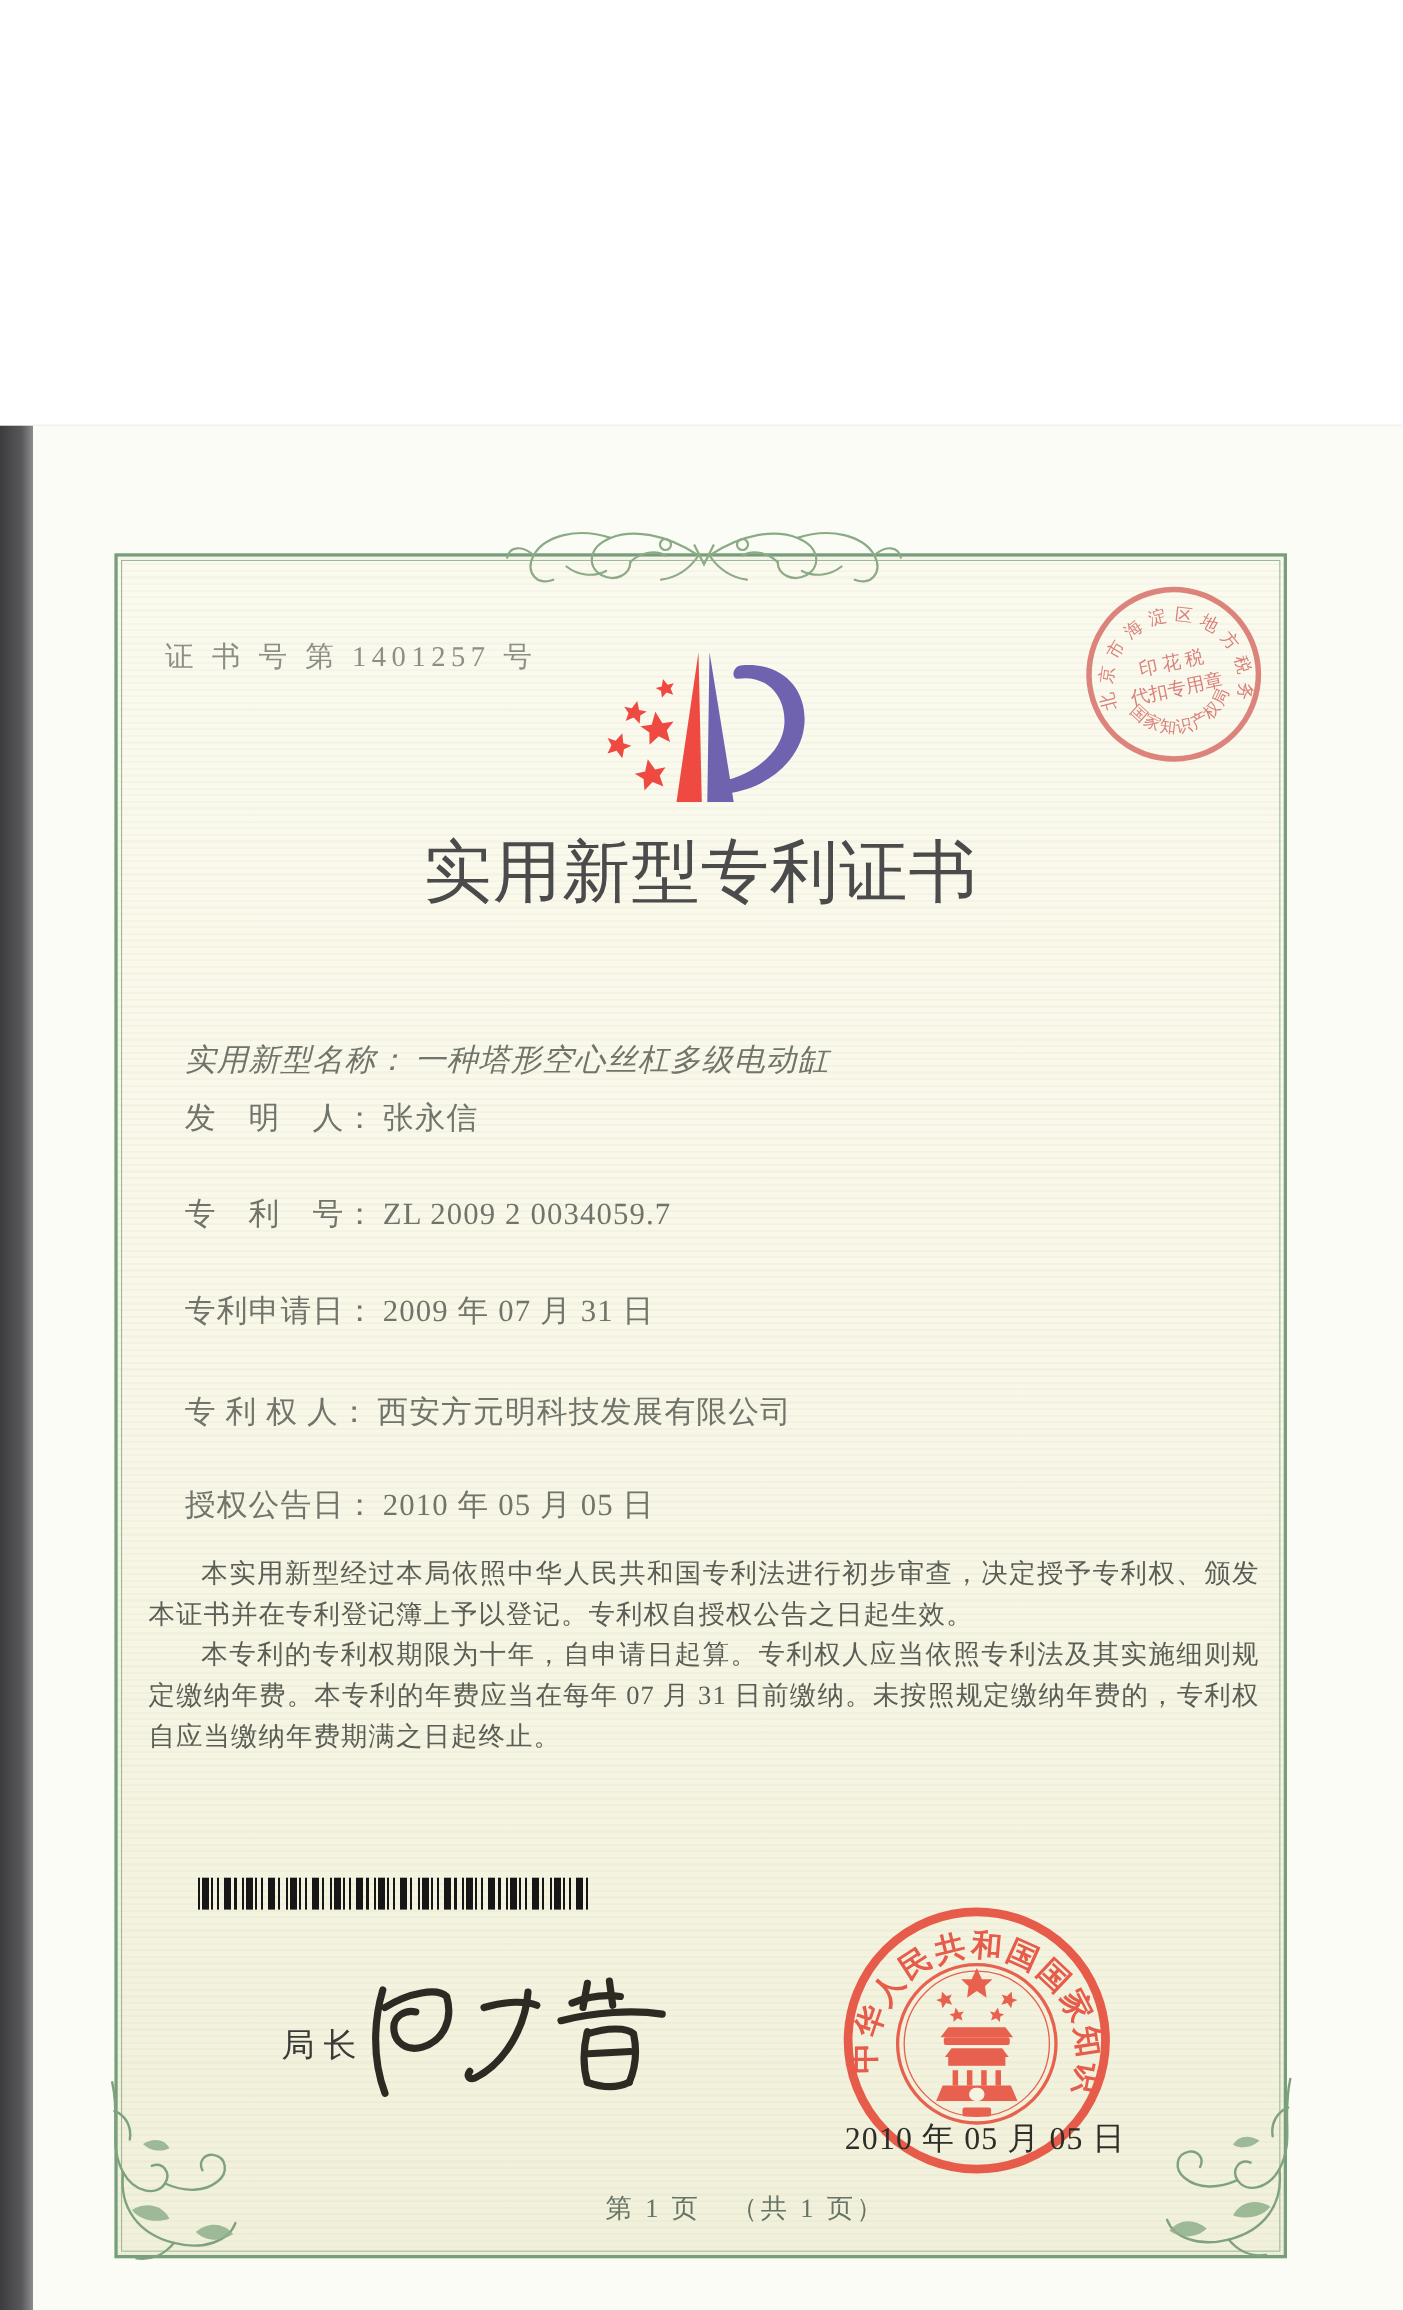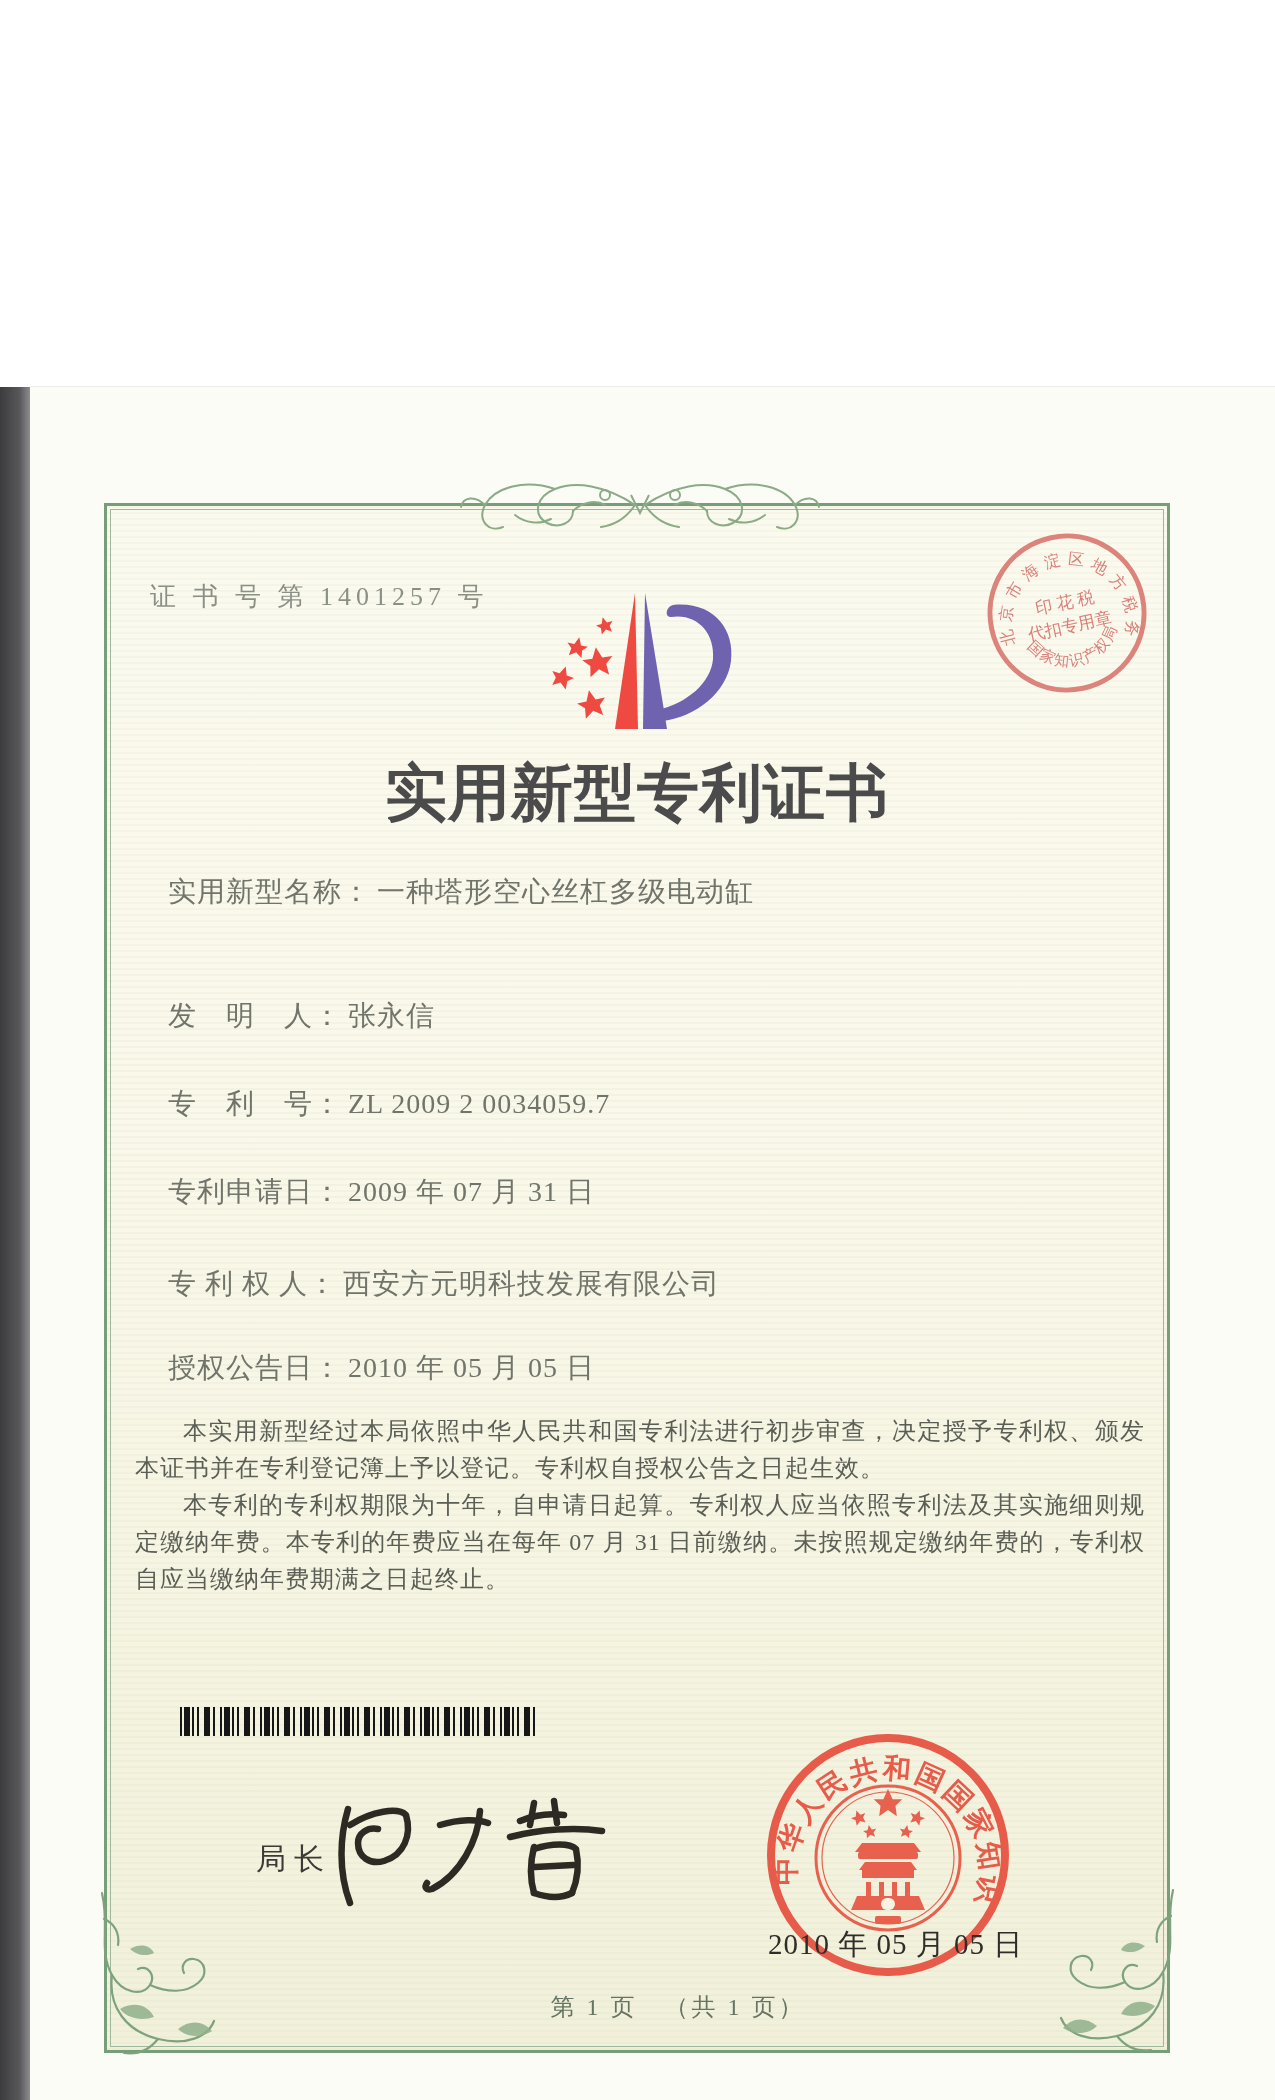--- a/index.html
+++ b/index.html
@@ -15,21 +15,21 @@
   .paper{left:30px;top:346px;width:1245px;height:1737px;background:#fcfcf7;
          box-shadow:0 -1px 0 rgba(0,0,0,.07);}
   .frame{left:104px;top:462px;width:1066px;height:1550px;box-sizing:border-box;
          border:3px solid #769e78;
          background:linear-gradient(180deg,#fbfaef 0%,#f8f7e7 55%,#f1f0da 100%);}
   .frame-inner{position:absolute;inset:3px;border:1px solid #9db89c;}
   .frame-texture{position:absolute;inset:0;pointer-events:none;
          background:repeating-linear-gradient(180deg,rgba(175,175,135,.07) 0 2px,transparent 2px 6px);}
   
   .cert-no{left:150px;top:538px;font-size:26px;color:#8b9087;letter-spacing:5px;white-space:nowrap;}
-  .title{left:104px;top:710px;width:1066px;text-align:center;font-size:62px;font-weight:700;
+  .title{left:104px;top:710px;width:1066px;text-align:center;font-size:62px;font-weight:400;
          color:#4b4b4c;letter-spacing:1px;}
   .field-row{left:168px;font-size:28px;color:#70746a;letter-spacing:1px;white-space:nowrap;}
   .field-row .val{margin-left:6px;}
   .paragraphs{left:135px;top:1372px;width:1010px;font-size:24px;line-height:37px;
               color:#5a5e55;text-align:justify;letter-spacing:1px;}
   .paragraphs p{margin:0;text-indent:2em;}
   .barcode{left:180px;top:1666px;width:360px;height:29px;
     background:repeating-linear-gradient(90deg,
       #161616 0 2px,transparent 2px 4px,#161616 4px 10px,transparent 10px 12px,
       #161616 12px 14px,transparent 14px 17px,#161616 17px 19px,transparent 19px 24px,
@@ -128,21 +128,21 @@
       <use href="#st" transform="translate(70,45) scale(9) rotate(-15)"></use>
       <use href="#st" transform="translate(42,67) scale(11) rotate(12)"></use>
       <use href="#st" transform="translate(63,82) scale(16) rotate(-8)"></use>
       <use href="#st" transform="translate(27,97) scale(12) rotate(18)"></use>
       <use href="#st" transform="translate(57,124) scale(15) rotate(-12)"></use>
     </g>
   </svg>
 
   <div class="abs title">实用新型专利证书</div>
 
-  <div class="abs field-row" style="top:832px;">
+  <div class="abs field-row" style="top:904px;font-style:italic;">
     <span>实用新型名称：</span><span class="val">一种塔形空心丝杠多级电动缸</span>
   </div>
   <div class="abs field-row" style="top:956px;">
     <span>发　明　人：</span><span class="val">张永信</span>
   </div>
   <div class="abs field-row" style="top:1044px;">
     <span>专　利　号：</span><span class="val">ZL 2009 2 0034059.7</span>
   </div>
   <div class="abs field-row" style="top:1132px;">
     <span>专利申请日：</span><span class="val">2009 年 07 月 31 日</span>

